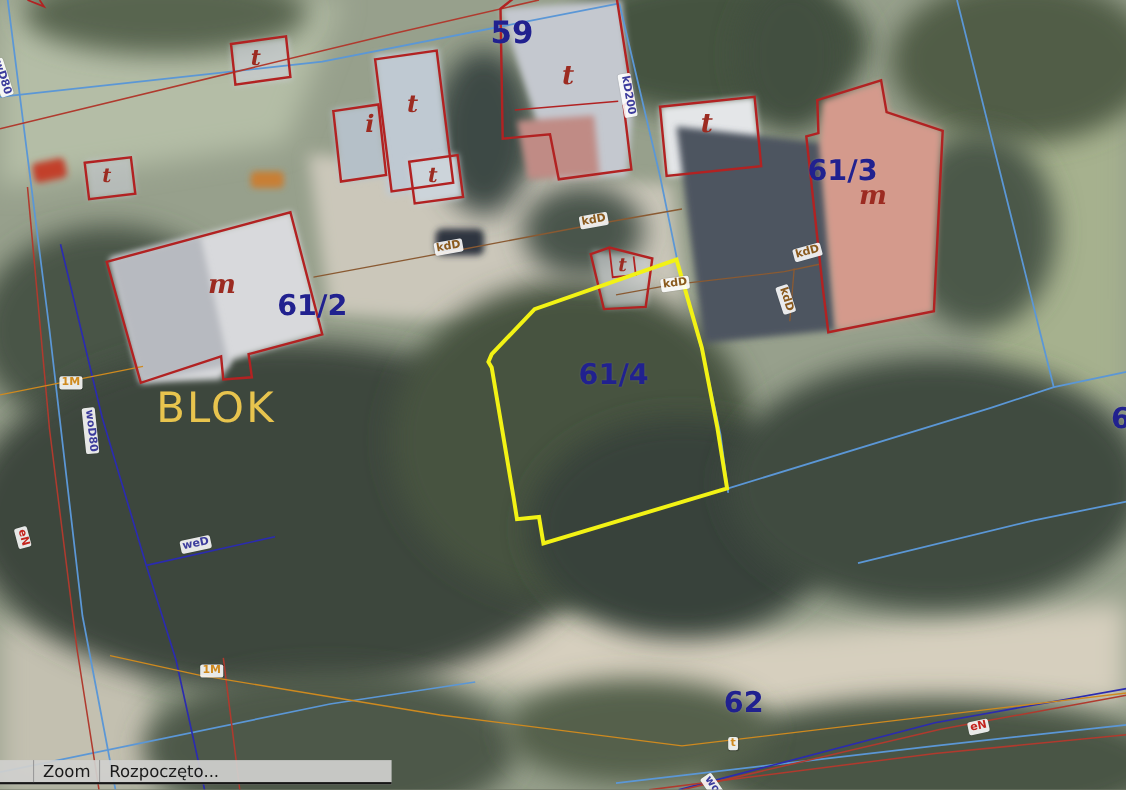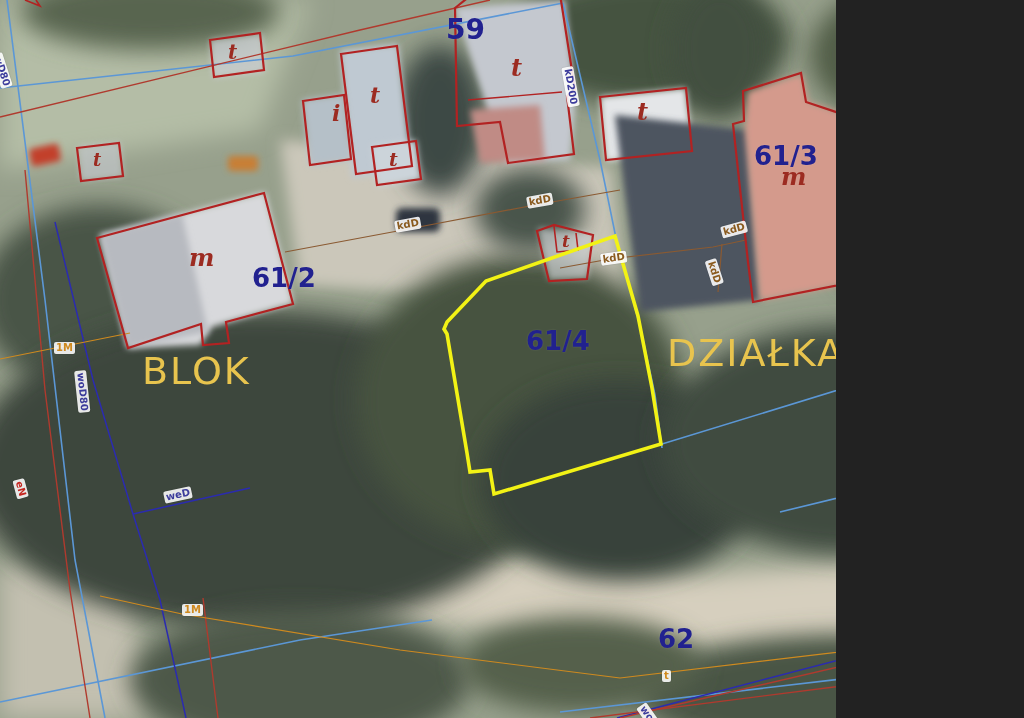--- a/index.html
+++ b/index.html
@@ -1,17 +1,17 @@
 <!DOCTYPE html>
 <html><head>
 <meta charset="utf-8">
 <style>
   html,body{margin:0;padding:0;background:#222;}
   #viewport{
-    position:relative;width:836px;height:718px;overflow:hidden;
+    position:relative;width:1024px;height:718px;overflow:hidden;
     font-family:"DejaVu Sans","Liberation Sans",sans-serif;
     background:#97a08c;cursor:crosshair;
   }
   svg{position:absolute;left:0;top:0;}
   .lbl{position:absolute;white-space:nowrap;line-height:1;pointer-events:none;}
   .parcel-num{color:#21218f;font-weight:700;font-size:26px;letter-spacing:0;
     text-shadow:0 0 2px rgba(255,255,255,0.15);}
   .area-name{color:#e8c44e;font-weight:400;font-size:38px;letter-spacing:2px;}
   .bldg-letter{font-family:"DejaVu Serif","Liberation Serif",serif;font-style:italic;
     color:#9c2b21;font-weight:700;}
@@ -144,27 +144,26 @@
       <polygon points="537,231 554,225 593,235 587,279 549,281"></polygon>
       <polyline points="554,226 557,252 578,250 576,233" stroke-width="1.6"></polyline>
       <polyline points="25,0 40,6 36,0" stroke-width="1.6"></polyline>
     </g>
 
     <polygon points="615,236 638,316 652,388 661,444 494,494 490,470 470,472 467,453 447,334 444,329 447,322 486,281" stroke="#f2f215" stroke-width="3.6" fill="none" stroke-linejoin="miter"></polygon>
   </svg>
 
   <div class="lbl parcel-num" style="left:446px;top:16px;font-size:28px;">59</div>
   <div class="lbl parcel-num" style="left:252px;top:265px;">61/2</div>
-  <div class="lbl parcel-num" style="left:734px;top:143px;margin-left:20px;">61/3</div>
+  <div class="lbl parcel-num" style="left:734px;top:143px;">61/3</div>
   <div class="lbl parcel-num" style="left:526px;top:328px;">61/4</div>
   <div class="lbl parcel-num" style="left:658px;top:626px;">62</div>
   <div class="lbl parcel-num" style="left:1010px;top:368px;">6</div>
 
   <div class="lbl area-name" style="left:142px;top:352px;">BLOK</div>
-  <div class="lbl area-name" style="left:667px;top:334px;">DZIAŁKA</div>
 
   <div class="lbl bldg-letter" style="left:228px;top:42px;font-size:20px;">t</div>
   <div class="lbl bldg-letter" style="left:93px;top:151px;font-size:18px;">t</div>
   <div class="lbl bldg-letter" style="left:332px;top:102px;font-size:22px;">i</div>
   <div class="lbl bldg-letter" style="left:370px;top:84px;font-size:22px;">t</div>
   <div class="lbl bldg-letter" style="left:389px;top:150px;font-size:19px;">t</div>
   <div class="lbl bldg-letter" style="left:511px;top:56px;font-size:24px;">t</div>
   <div class="lbl bldg-letter" style="left:637px;top:100px;font-size:24px;">t</div>
   <div class="lbl bldg-letter" style="left:562px;top:233px;font-size:17px;">t</div>
   <div class="lbl bldg-letter" style="left:189px;top:246px;font-size:24px;">m</div>
@@ -179,14 +178,21 @@
   <div class="tag brown" style="left:716px;top:258px;transform:rotate(72deg);">kdD</div>
   <div class="tag blue" style="left:86px;top:370px;transform:rotate(84deg);">woD80</div>
   <div class="tag blue" style="left:163px;top:492px;transform:rotate(-12deg);">weD</div>
   <div class="tag red" style="left:24px;top:478px;transform:rotate(75deg);">eN</div>
   <div class="tag red" style="left:879px;top:657px;transform:rotate(-12deg);">eN</div>
   <div class="tag orange" style="left:54px;top:342px;">1M</div>
   <div class="tag orange" style="left:182px;top:604px;">1M</div>
   <div class="tag orange" style="left:662px;top:670px;">t</div>
   <div class="tag blue" style="left:646px;top:702px;transform:rotate(55deg);">woD80</div>
 
+  <div id="statusbar">
+    <div class="cell first"></div>
+    <div class="divider"></div>
+    <div class="cell">Zoom</div>
+    <div class="divider"></div>
+    <div class="cell">Rozpoczęto...</div>
+  </div>
 
 </div>
 
 </body></html>

